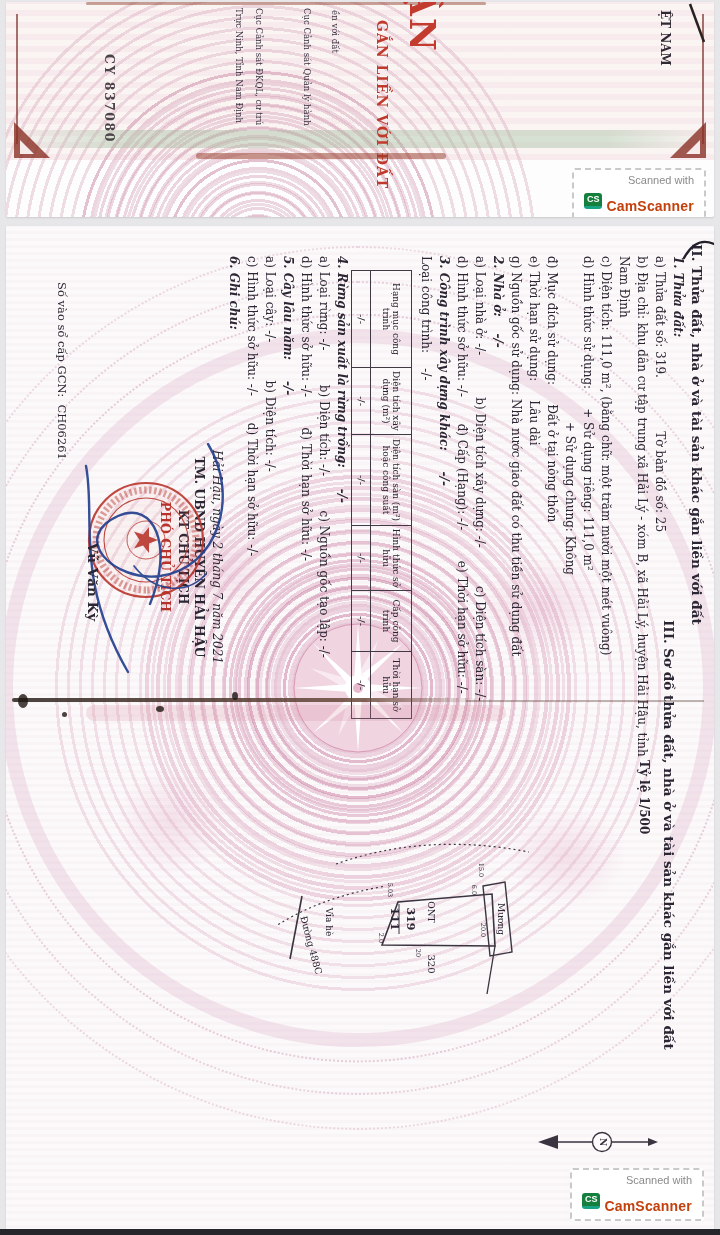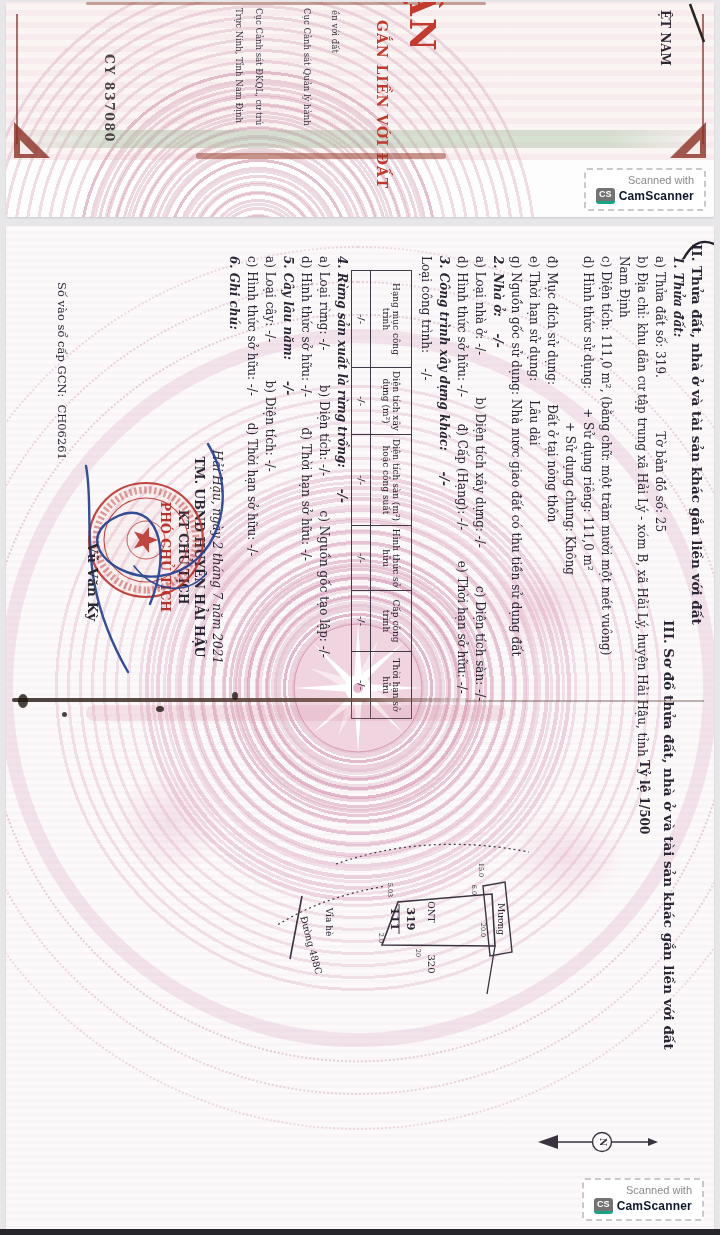--- a/index.html
+++ b/index.html
@@ -38,23 +38,23 @@
   .h2{font-size:13.5px;} 
   table.ct{position:absolute;left:44px;top:302px;border-collapse:collapse;table-layout:fixed;}
   table.ct td{border:1px solid #3f3a45;text-align:center;vertical-align:middle;
       font-size:9px;line-height:1.15;padding:1px 2px;color:#2b2633;}
   table.ct tr.vals td{height:16px;font-size:10px;}
   .sigline{position:absolute;left:200px;width:262px;text-align:center;white-space:pre;}
   .badge{position:absolute;background:#fff;border:2px dashed #c9c9c9;border-radius:3px;
      padding:4px 10px 5px;text-align:right;font-family:"Liberation Sans","DejaVu Sans",sans-serif;}
   .badge .sw{font-size:11px;color:#8a8a8a;display:block;margin-bottom:2px;}
   .badge .row{display:flex;align-items:center;gap:4px;justify-content:center;}
-  .cslogo{display:inline-block;background:#737373;color:#fff;font-weight:bold;font-size:9px;
+  .cslogo{display:inline-block;background:#15803d;color:#fff;font-weight:bold;font-size:9px;
      padding:2px 3px;border-radius:3px;border-bottom:3px solid #17a384;line-height:1;}
-  .csname{font-weight:bold;font-size:12px;color:#0f172a;letter-spacing:.2px;}
+  .csname{font-weight:bold;font-size:14px;color:#c2410c;letter-spacing:.2px;margin-top:10px;}
   .fold{position:absolute;left:6px;top:472px;width:470px;height:4px;border-radius:2px;opacity:.85;
      background:linear-gradient(90deg,#2b211c 0%,#4a352c 40%,#6b4a3c 75%,rgba(107,74,60,0));}
   .foldext{position:absolute;left:460px;top:474px;width:238px;height:2px;background:rgba(80,55,45,.35);}
   .foldband{position:absolute;left:80px;top:479px;width:420px;height:16px;border-radius:8px;background:rgba(214,140,160,.22);}
   .dot{position:absolute;background:#1d1510;border-radius:50%;opacity:.8;}
   .botbar{position:absolute;left:0;right:0;bottom:0;height:6px;background:#26262a;}
 </style>
 </head>
 <body>
 

